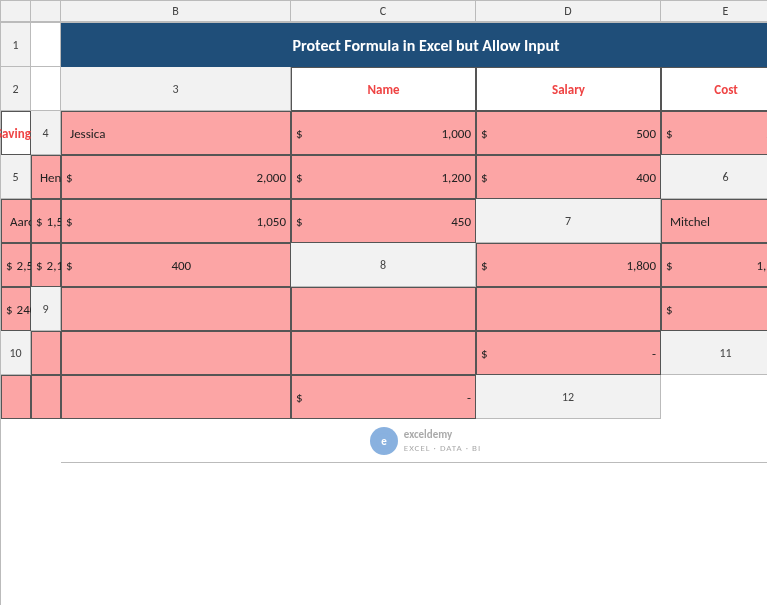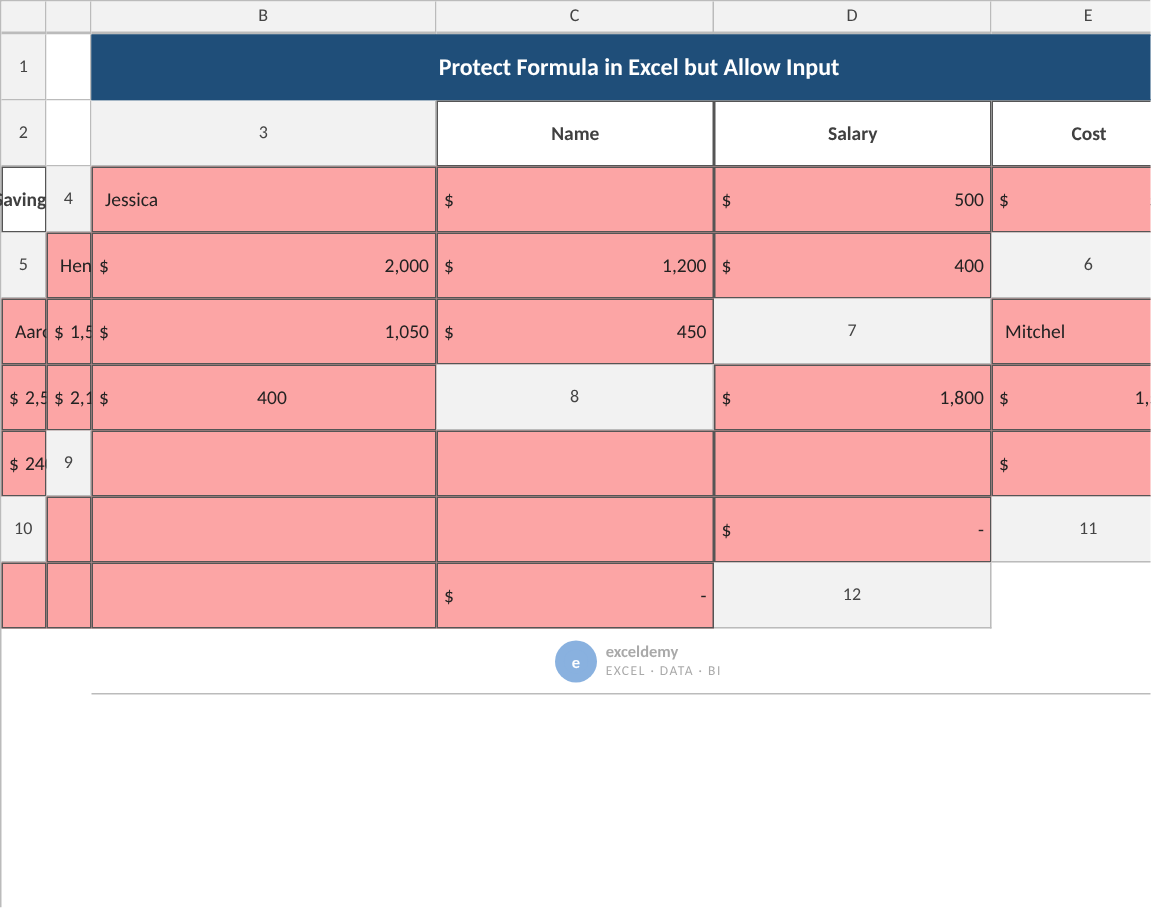--- a/index.html
+++ b/index.html
@@ -72,21 +72,21 @@
       font-size: 16px;
       justify-content: center;
       text-align: center;
       border: 1px solid #1f4e79;
     }
 
     
     .table-header {
       background: #fff;
       font-weight: bold;
-      color: #404040;
+      color: #ef4444;
       justify-content: center;
       border: 1px solid #555;
     }
 
     
     .data-cell {
       border: 1px solid #555;
     }
 
     .data-cell-name {
@@ -165,20 +165,21 @@
   <div class="cell row-header">3</div>
   <div class="cell table-header">Name</div>
   <div class="cell table-header">Salary</div>
   <div class="cell table-header">Cost</div>
   <div class="cell table-header">Savings</div>
 
   <div class="cell row-header">4</div>
   <div class="cell data-cell-name">Jessica</div>
   <div class="cell data-cell" style="display:flex;gap:4px;">
     <span>$</span>
+    <span style="flex:1;text-align:right;">1,000</span>
   </div>
   <div class="cell data-cell" style="display:flex;gap:4px;">
     <span>$</span>
     <span style="flex:1;text-align:right;">500</span>
   </div>
   <div class="cell data-cell" style="display:flex;gap:4px;">
     <span>$</span>
     <span style="flex:1;text-align:right;">500</span>
   </div>
 

